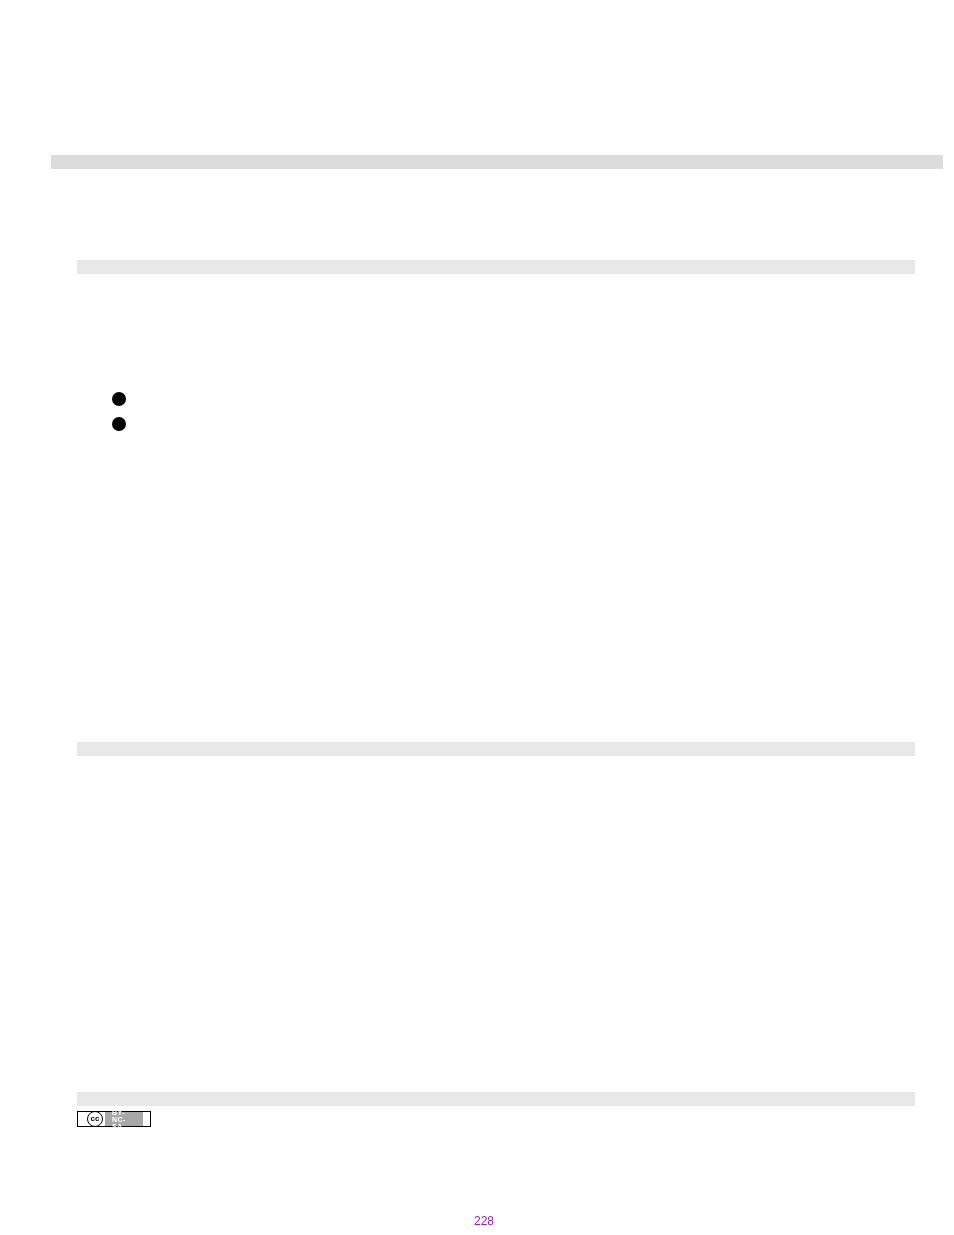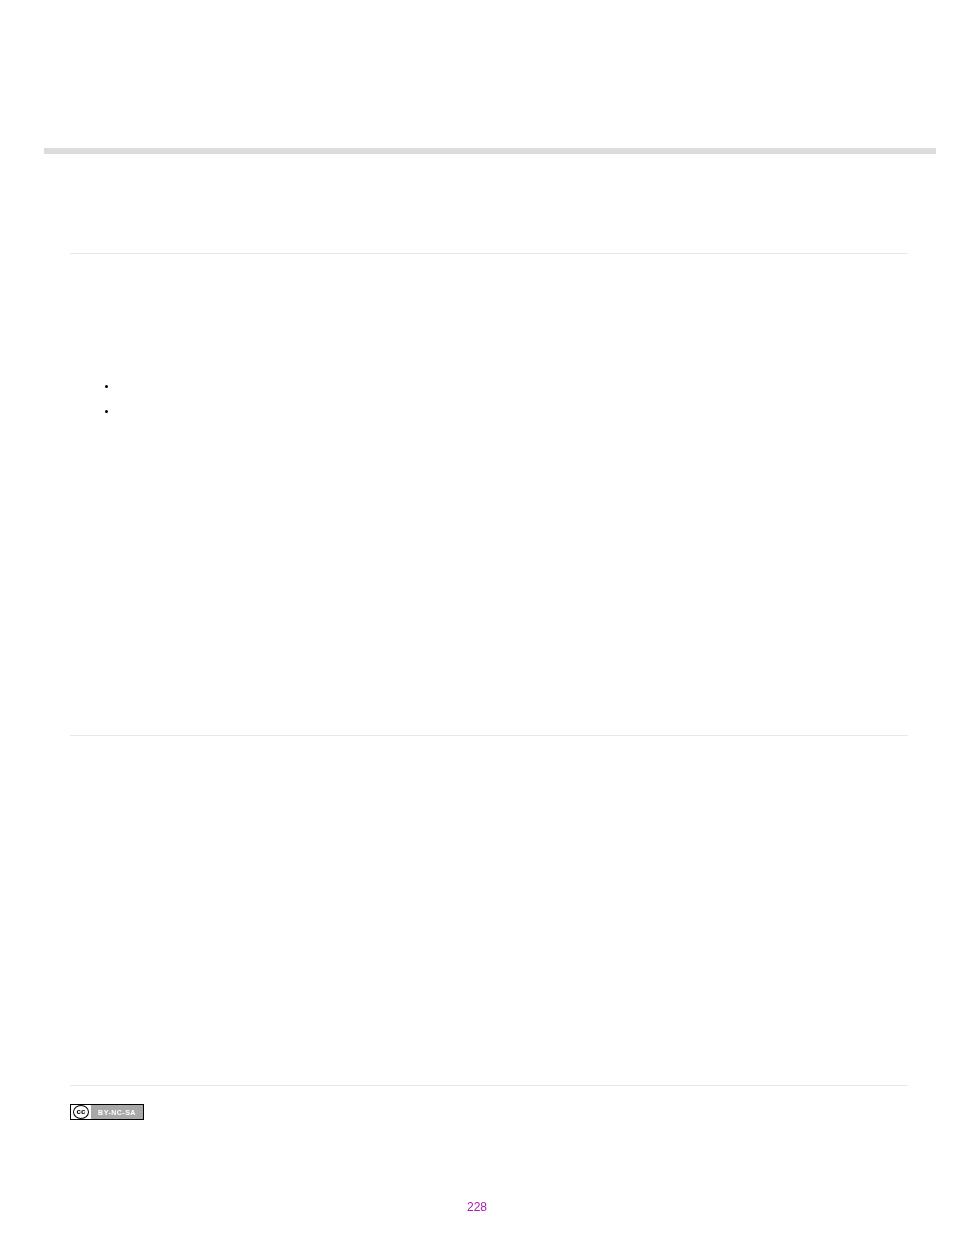--- a/index.html
+++ b/index.html
@@ -1,15 +1,15 @@
 <!DOCTYPE html>
 <html><head>
   <meta charset="utf-8">
   <style>
-    * { box-sizing: border-box; margin: 0; padding: 0; }
+    * { box-sizing: border-box; margin: 0; padding: 7px; }
     body {
       background: #ffffff;
       width: 954px;
       height: 1235px;
       position: relative;
       font-family: Arial, sans-serif;
     }
     .gray-bar {
       position: absolute;
       left: 44px;

